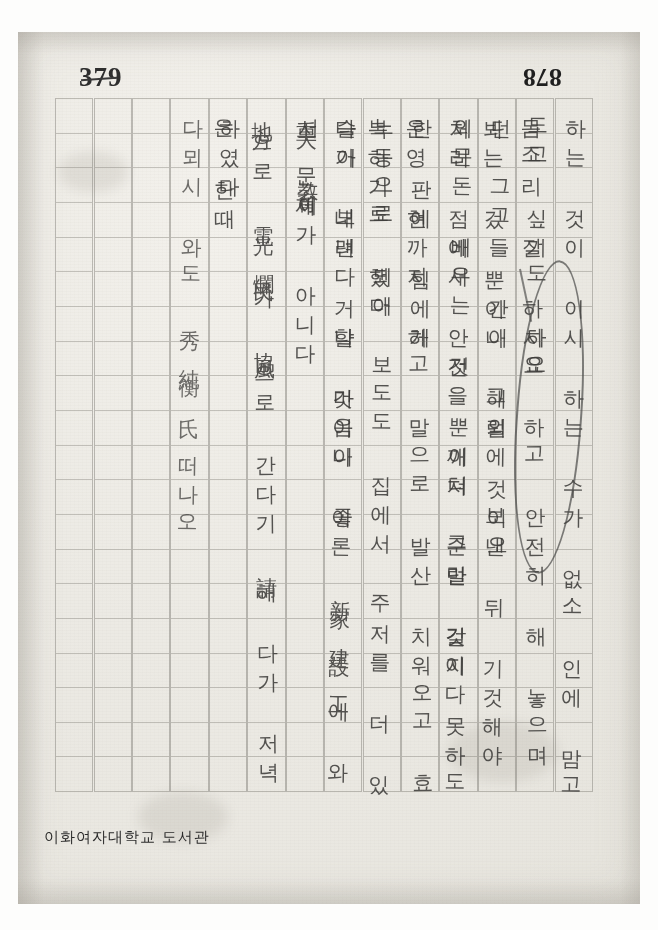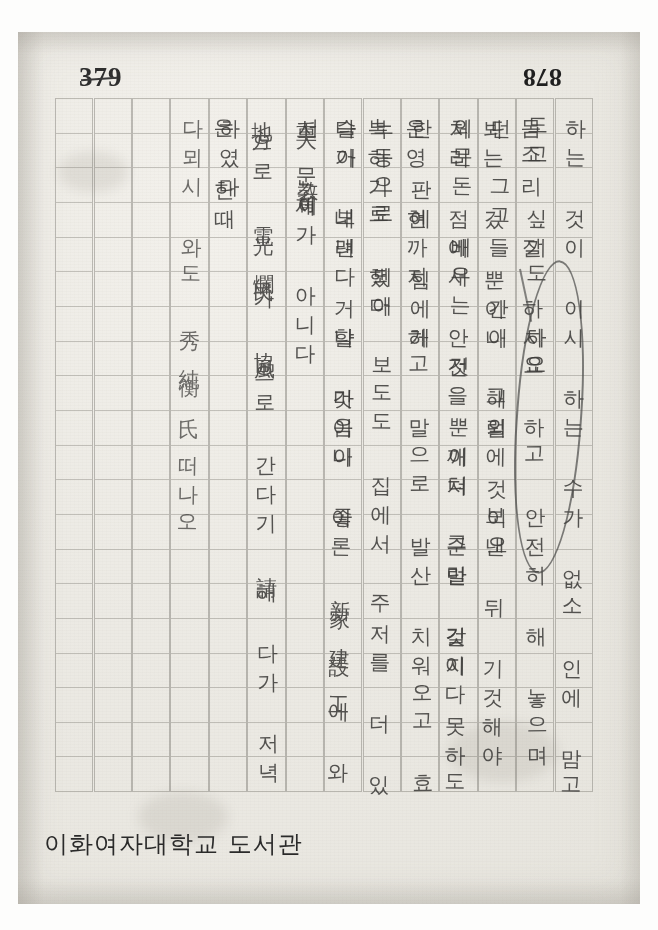--- a/index.html
+++ b/index.html
@@ -178,21 +178,21 @@
     transform: rotate(78deg);
     transform-origin: left center;
   }
 
   
   #library-stamp {
     position: absolute;
     left: 44px;
     top: 828px;
     font-family: "DejaVu Sans", sans-serif;
-    font-size: 24px;
+    font-size: 15px;
     letter-spacing: 1px;
     color: #2a2a2a;
     font-weight: 400;
   }
 
   
   .smudge {
     position: absolute;
     border-radius: 50%;
     background: rgba(150,145,135,0.18);

